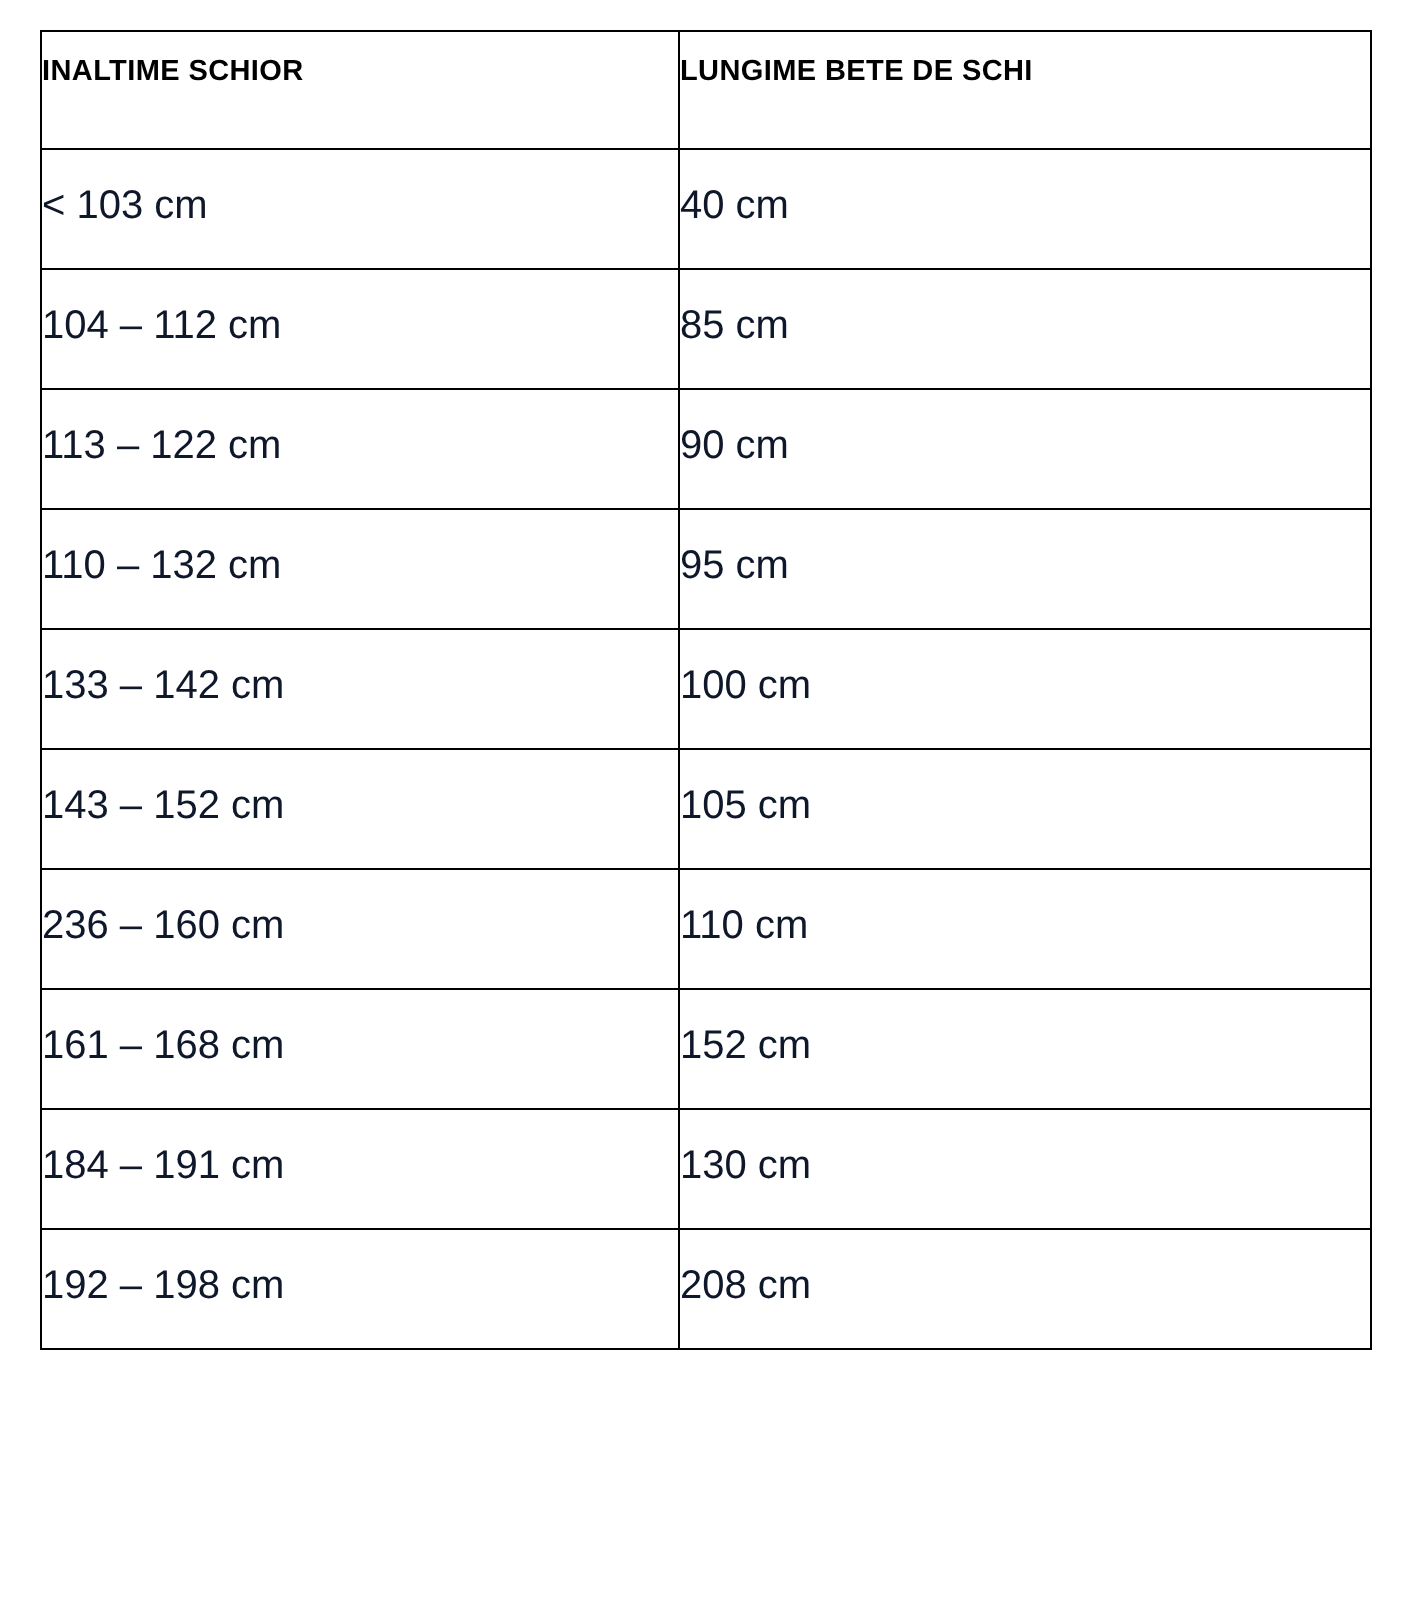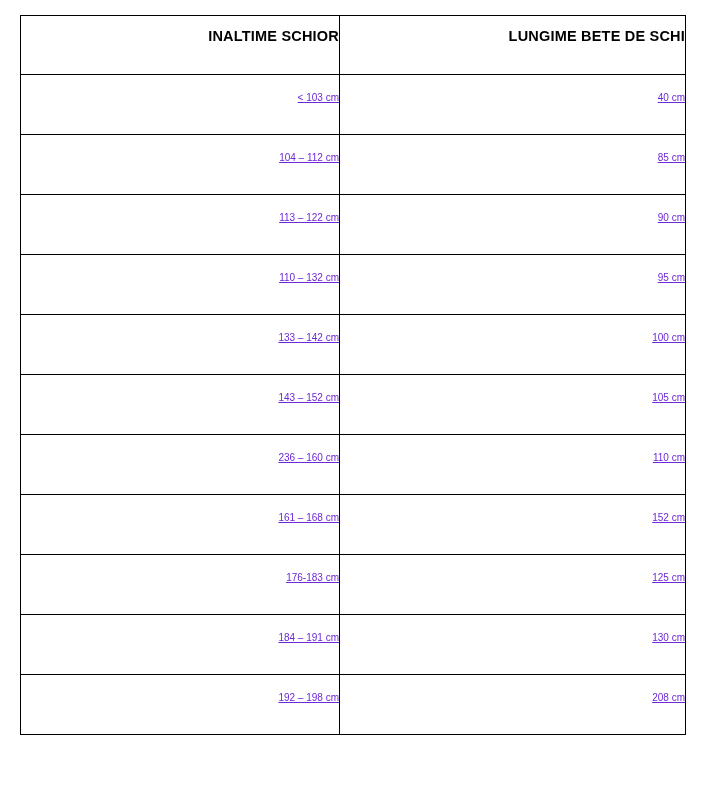--- a/index.html
+++ b/index.html
@@ -29,46 +29,45 @@
   }
   .size-table col.col-height { width: 319px; }
   .size-table col.col-pole   { width: 346px; }
 
   .size-table th,
   .size-table td {
     border: 1.6px solid #000000;
     padding: 0;
     margin: 0;
     vertical-align: top;
-    text-align: right;
+    text-align: left;
     background: #ffffff;
   }
   .size-table th {
     height: 58px;
   }
   .size-table td {
     height: 59px;
   }
   .hdr-text {
     display: block;
     padding-top: 13px;
     font-size: 14.5px;
     font-weight: bold;
     color: #000000;
     letter-spacing: 0.2px;
     line-height: 1.1;
   }
   .cell-text {
     display: block;
     padding-top: 17px;
-    font-size: 10px;
+    font-size: 20px;
     font-weight: normal;
-    color: #6d28d9;
+    color: #0f172a;
     line-height: 1.1;
-    text-decoration: underline;
   }
 </style>
 </head>
 <body>
 
 <div class="page">
   <table class="size-table">
     <colgroup>
       <col class="col-height">
       <col class="col-pole">
@@ -143,28 +142,20 @@
       <tr>
         <td>
           <span class="cell-text">161 – 168 cm</span>
         </td>
         <td>
           <span class="cell-text">152 cm</span>
         </td>
       </tr>
       <tr>
         <td>
-          <span class="cell-text">176-183 cm</span>
-        </td>
-        <td>
-          <span class="cell-text">125 cm</span>
-        </td>
-      </tr>
-      <tr>
-        <td>
           <span class="cell-text">184 – 191 cm</span>
         </td>
         <td>
           <span class="cell-text">130 cm</span>
         </td>
       </tr>
       <tr>
         <td>
           <span class="cell-text">192 – 198 cm</span>
         </td>

